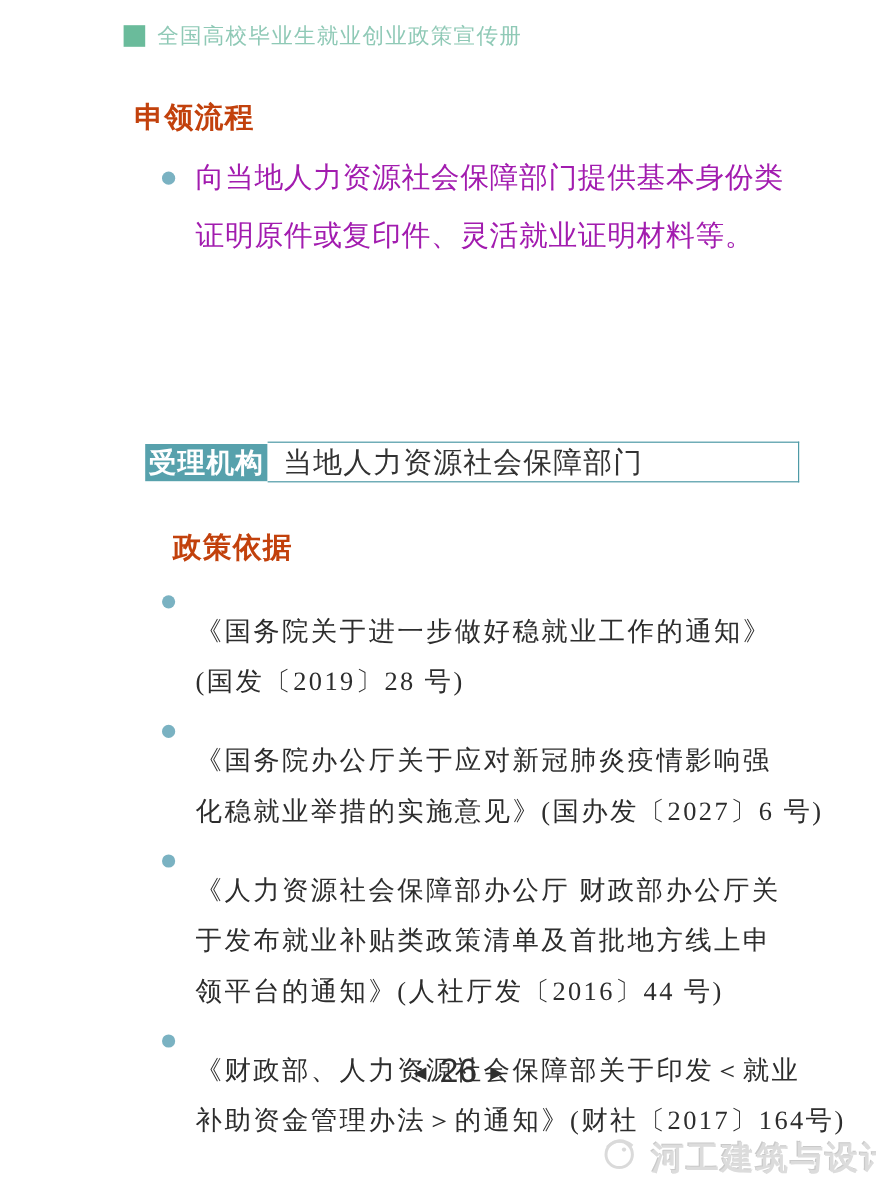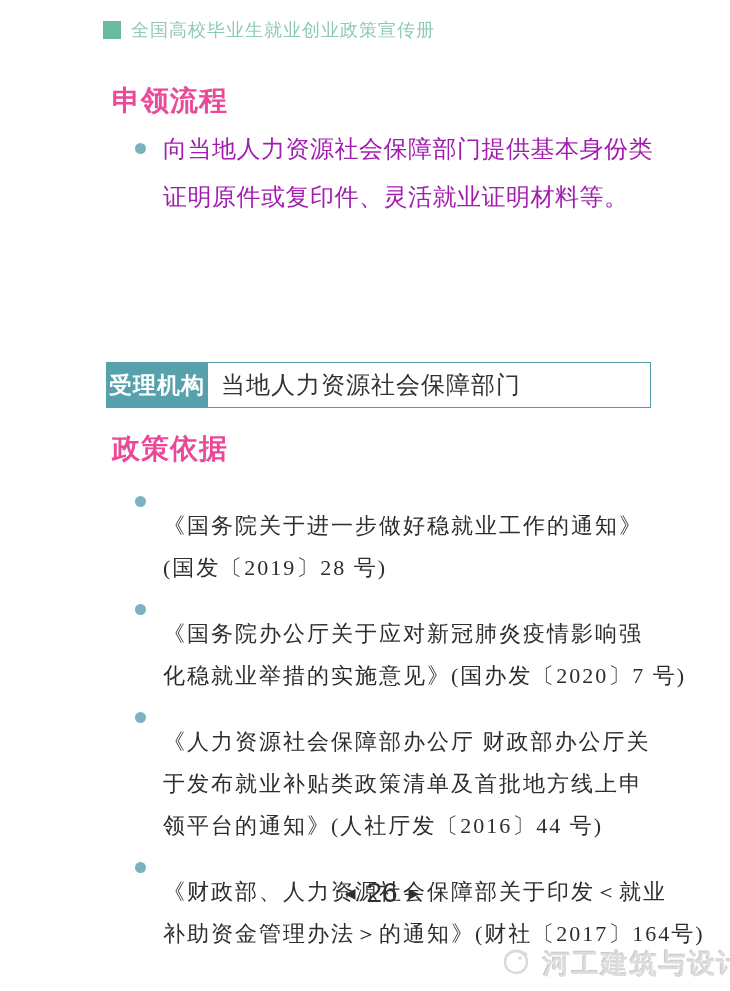--- a/index.html
+++ b/index.html
@@ -28,26 +28,26 @@
   }
   .header-title{
     font-size:18px;
     color:#8fc9b6;
     letter-spacing:1px;
   }
 
   
   .sec-title{
     position:absolute;left:112px;
-    font-size:28px;font-weight:bold;
-    color:#ec4899;
+    font-size:24px;font-weight:bold;
+    color:#c2410c;
     letter-spacing:1px;
   }
   .sec1-title{top:82px;}
-  .sec2-title{top:430px;}
+  .sec2-title{top:440px;margin-left:32px;}
 
   
   .blist{position:absolute;left:135px;}
   .sec1-list{top:125px;width:540px;}
   .sec2-list{top:481px;width:575px;}
   .bitem{display:flex;align-items:flex-start;}
   .bdot{
     flex:0 0 auto;
     width:11px;height:11px;border-radius:50%;
     background:#7ab2c2;
@@ -67,23 +67,24 @@
   .sec2-list .btext{
     font-family:"Liberation Serif", serif;
     font-size:22px;line-height:42px;
     letter-spacing:2px;
     color:#2d2d2d;
     margin-top:24px;
   }
 
   
   .agency{
-    position:absolute;top:362px;left:106px;
+    position:absolute;top:362px;left:121px;
     width:545px;height:46px;
     display:flex;
+    align-items:center;
   }
   .agency-label{
     flex:0 0 102px;
     background:#57a1ac;
     color:#ffffff;
     font-size:23px;font-weight:bold;
     display:flex;align-items:center;justify-content:center;
     letter-spacing:1px;
   }
   .agency-value{
@@ -153,21 +154,21 @@
 
       <div class="bitem">
         <span class="bdot"></span>
         <span class="btext">《国务院关于进一步做好稳就业工作的通知》
 (国发〔2019〕28 号)</span>
       </div>
 
       <div class="bitem">
         <span class="bdot"></span>
         <span class="btext">《国务院办公厅关于应对新冠肺炎疫情影响强
-化稳就业举措的实施意见》(国办发〔2020〕7 号)</span>
+化稳就业举措的实施意见》(国办发〔2027〕6 号)</span>
       </div>
 
       <div class="bitem">
         <span class="bdot"></span>
         <span class="btext">《人力资源社会保障部办公厅 财政部办公厅关
 于发布就业补贴类政策清单及首批地方线上申
 领平台的通知》(人社厅发〔2016〕44 号)</span>
       </div>
 
       <div class="bitem">

